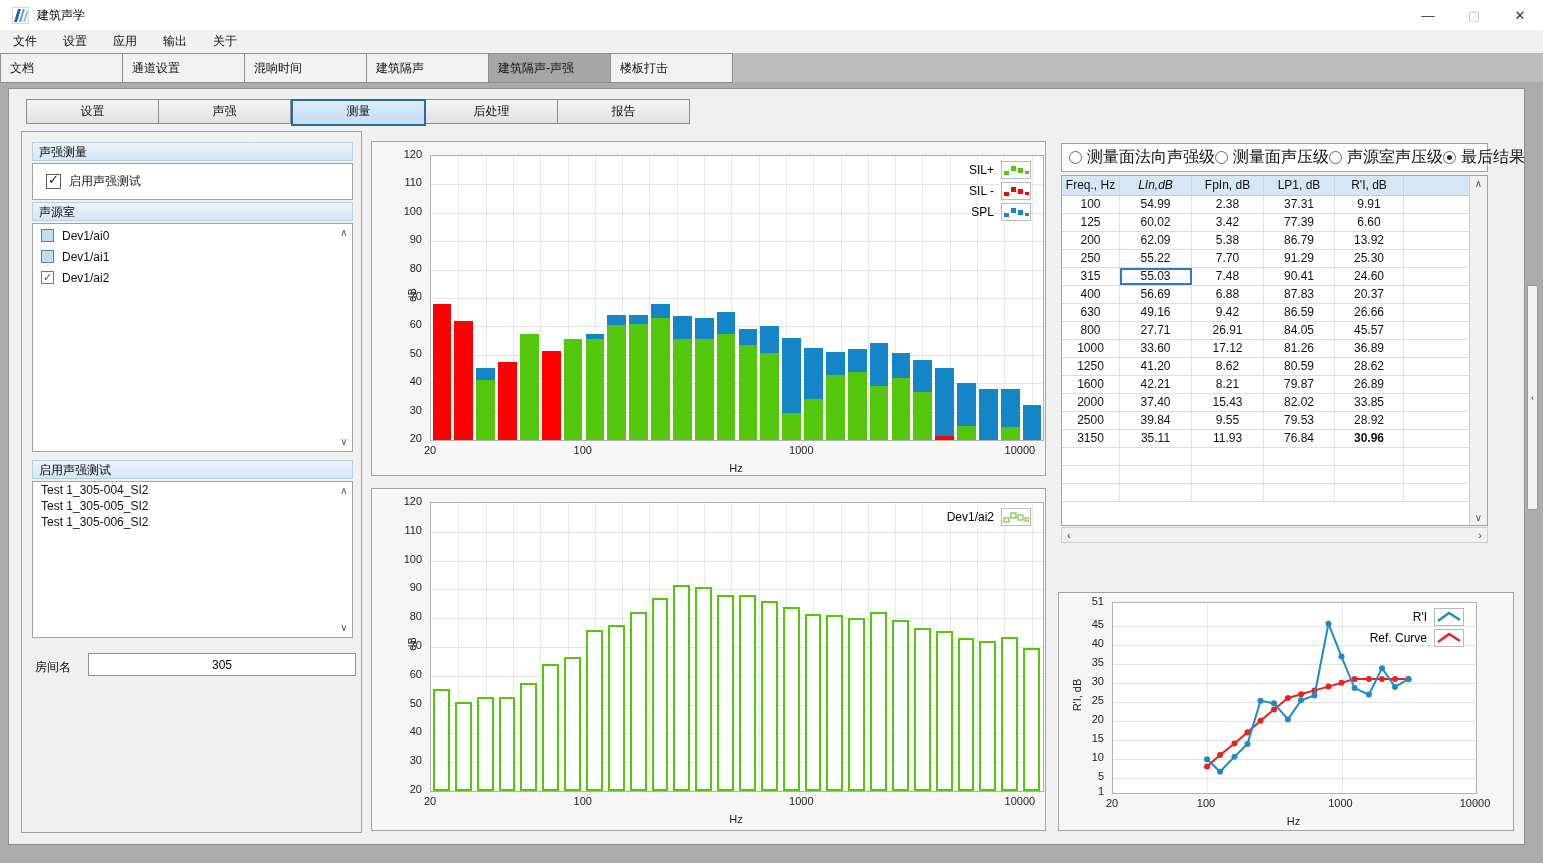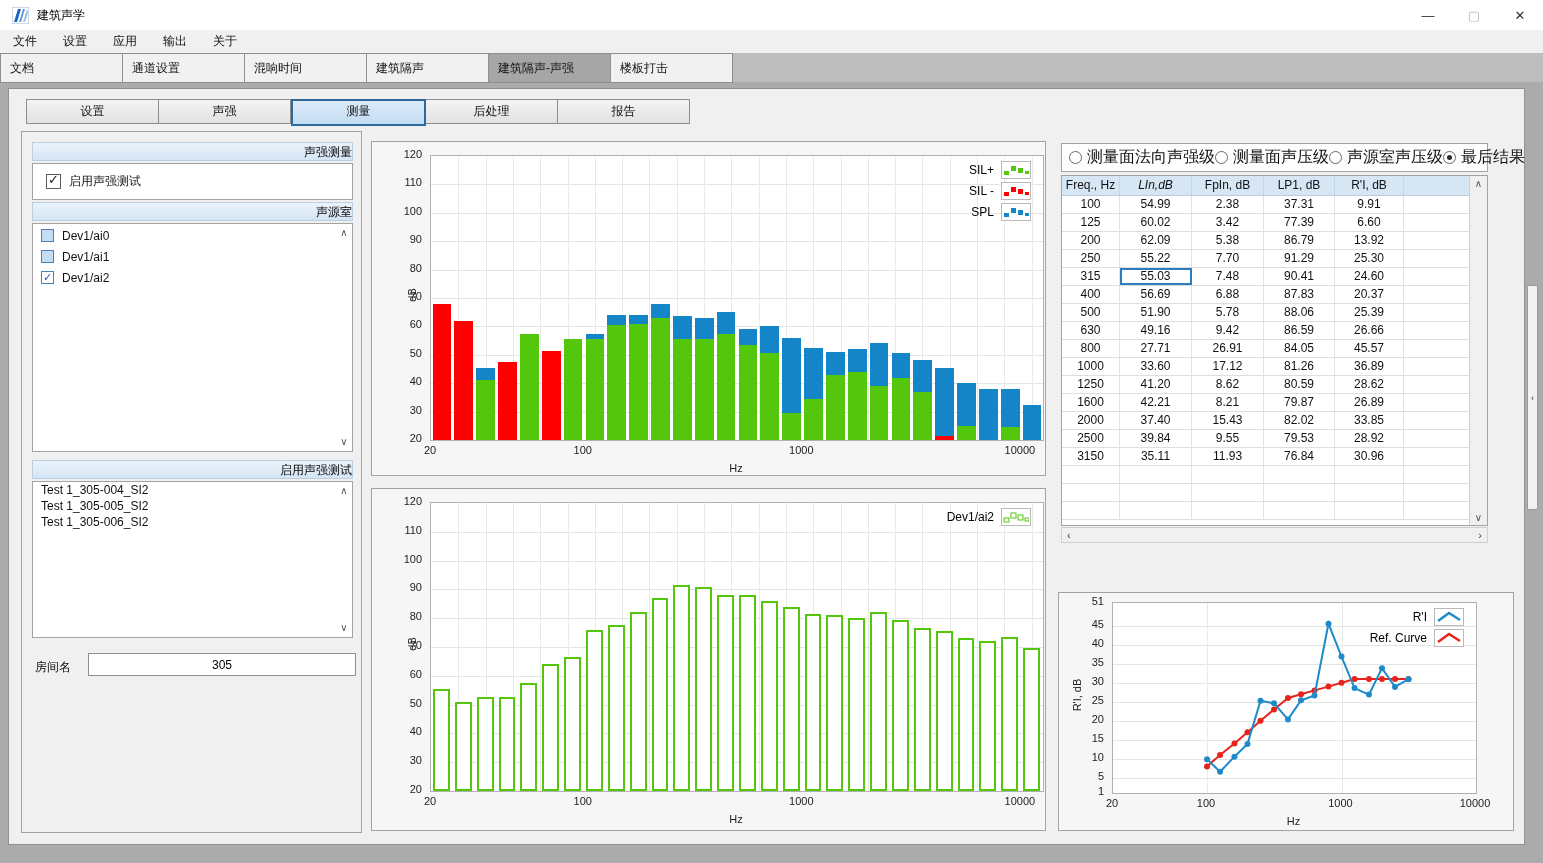--- a/index.html
+++ b/index.html
@@ -21,21 +21,21 @@
   .tab.active{background:#a6a6a6;}
   
   .content{position:absolute;left:8px;top:88px;width:1517px;height:757px;background:#f0f0f0;border:1px solid #919191;box-sizing:border-box;}
   
   .subtabs{position:absolute;left:17px;top:10px;display:flex;}
   .stab{width:131px;height:23px;line-height:23px;text-align:center;background:linear-gradient(#f3f3f3,#e2e2e2);border:1px solid #8d8d8d;border-left:none;font-size:12px;}
   .stab:first-child{border-left:1px solid #8d8d8d;}
   .stab.active{background:linear-gradient(#dcebf9,#c3ddf3);border:2px solid #2c6a9e;line-height:21px;}
   
   .leftcol{position:absolute;left:12px;top:42px;width:341px;height:702px;border:1px solid #a3a3a3;box-sizing:border-box;}
-  .bluehdr{background:linear-gradient(#eaf3fb,#d5e5f4);border:1px solid #bccfe2;box-sizing:border-box;font-size:12px;padding-left:6px;color:#000;text-align:right;}
+  .bluehdr{background:linear-gradient(#eaf3fb,#d5e5f4);border:1px solid #bccfe2;box-sizing:border-box;font-size:12px;padding-left:6px;color:#000;}
   .h1{position:absolute;left:10px;top:10px;width:321px;height:19px;line-height:18px;}
   .h2{position:absolute;left:10px;top:70px;width:321px;height:19px;line-height:18px;}
   .h3{position:absolute;left:10px;top:328px;width:321px;height:19px;line-height:18px;}
   .chkrow{position:absolute;left:10px;top:31px;width:321px;height:37px;background:#fff;border:1px solid #a3a3a3;box-sizing:border-box;display:flex;align-items:center;}
   .cb{width:15px;height:15px;border:1px solid #5c5c5c;background:#fff;margin:0 8px 0 13px;position:relative;box-sizing:border-box;}
   .cb .mark{position:absolute;left:1px;top:-3px;font-size:13px;color:#222;}
   .listbox{position:absolute;left:10px;width:321px;background:#fff;border:1px solid #a3a3a3;box-sizing:border-box;overflow:hidden;}
   .listbox.src{top:91px;height:229px;}
   .listbox.files{top:349px;height:157px;}
   .lrow{display:flex;align-items:center;height:19px;margin-top:2px;}
@@ -470,28 +470,20 @@
         </div>
         <div class="trow">
           <div class="tcell" style="width: 58px;">400</div>
           <div class="tcell" style="width: 72px;">56.69</div>
           <div class="tcell" style="width: 72px;">6.88</div>
           <div class="tcell" style="width: 71px;">87.83</div>
           <div class="tcell" style="width: 69px;">20.37</div>
           <div class="tcell fill"></div>
         </div>
         <div class="trow">
-          <div class="tcell" style="width: 58px;">500</div>
-          <div class="tcell" style="width: 72px;">51.90</div>
-          <div class="tcell" style="width: 72px;">5.78</div>
-          <div class="tcell" style="width: 71px;">88.06</div>
-          <div class="tcell" style="width: 69px;">25.39</div>
-          <div class="tcell fill"></div>
-        </div>
-        <div class="trow">
           <div class="tcell" style="width: 58px;">630</div>
           <div class="tcell" style="width: 72px;">49.16</div>
           <div class="tcell" style="width: 72px;">9.42</div>
           <div class="tcell" style="width: 71px;">86.59</div>
           <div class="tcell" style="width: 69px;">26.66</div>
           <div class="tcell fill"></div>
         </div>
         <div class="trow">
           <div class="tcell" style="width: 58px;">800</div>
           <div class="tcell" style="width: 72px;">27.71</div>
@@ -538,21 +530,21 @@
           <div class="tcell" style="width: 72px;">9.55</div>
           <div class="tcell" style="width: 71px;">79.53</div>
           <div class="tcell" style="width: 69px;">28.92</div>
           <div class="tcell fill"></div>
         </div>
         <div class="trow">
           <div class="tcell" style="width: 58px;">3150</div>
           <div class="tcell" style="width: 72px;">35.11</div>
           <div class="tcell" style="width: 72px;">11.93</div>
           <div class="tcell" style="width: 71px;">76.84</div>
-          <div class="tcell" style="width: 69px;">30.96</div>
+          <div class="tcell" style="width: 69px; font-weight: bold;">30.96</div>
           <div class="tcell fill"></div>
         </div>
         <div class="trow">
           <div class="tcell" style="width: 58px;"></div>
           <div class="tcell" style="width: 72px;"></div>
           <div class="tcell" style="width: 72px;"></div>
           <div class="tcell" style="width: 71px;"></div>
           <div class="tcell" style="width: 69px;"></div>
           <div class="tcell fill"></div>
         </div>

